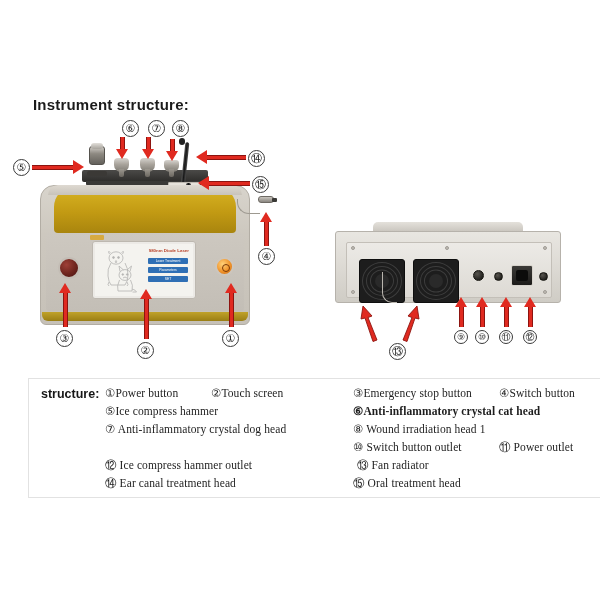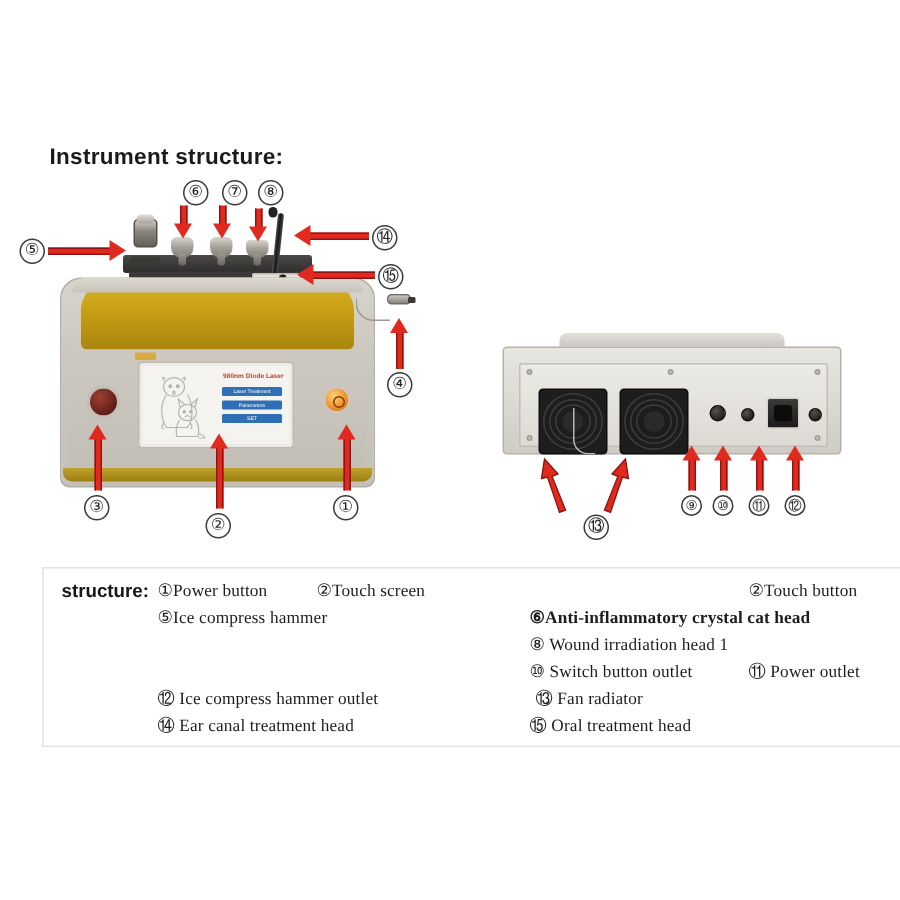--- a/index.html
+++ b/index.html
@@ -483,27 +483,29 @@
   </div>
   <div class="marker sm" style="left:523px;top:330px;">⑫</div>
 
   <div class="legend">
     <div class="legend-inner">
       <div class="legend-label">structure:</div>
       <div class="legend-rows" id="legend-rows">
           <div class="lrow">
             <div class="litem" style="left: 0px;">①Power button</div>
             <div class="litem" style="left: 106px;">②Touch screen</div>
-            <div class="litem" style="left: 394px;">②Touch button</div>
+            <div class="litem" style="left: 248px;">③Emergency stop button</div>
+            <div class="litem" style="left: 394px;">④Switch button</div>
           </div>
           <div class="lrow">
             <div class="litem" style="left: 0px;">⑤Ice compress hammer</div>
             <div class="litem" style="left: 248px; font-weight: bold;">⑥Anti-inflammatory crystal cat head</div>
           </div>
           <div class="lrow">
+            <div class="litem" style="left: 0px;">⑦ Anti-inflammatory crystal dog head</div>
             <div class="litem" style="left: 248px;">⑧ Wound irradiation head 1</div>
           </div>
           <div class="lrow">
             <div class="litem" style="left: 248px;">⑩ Switch button outlet</div>
             <div class="litem" style="left: 394px;">⑪ Power outlet</div>
           </div>
           <div class="lrow">
             <div class="litem" style="left: 0px;">⑫ Ice compress hammer outlet</div>
             <div class="litem" style="left: 252px;">⑬ Fan radiator</div>
           </div>

